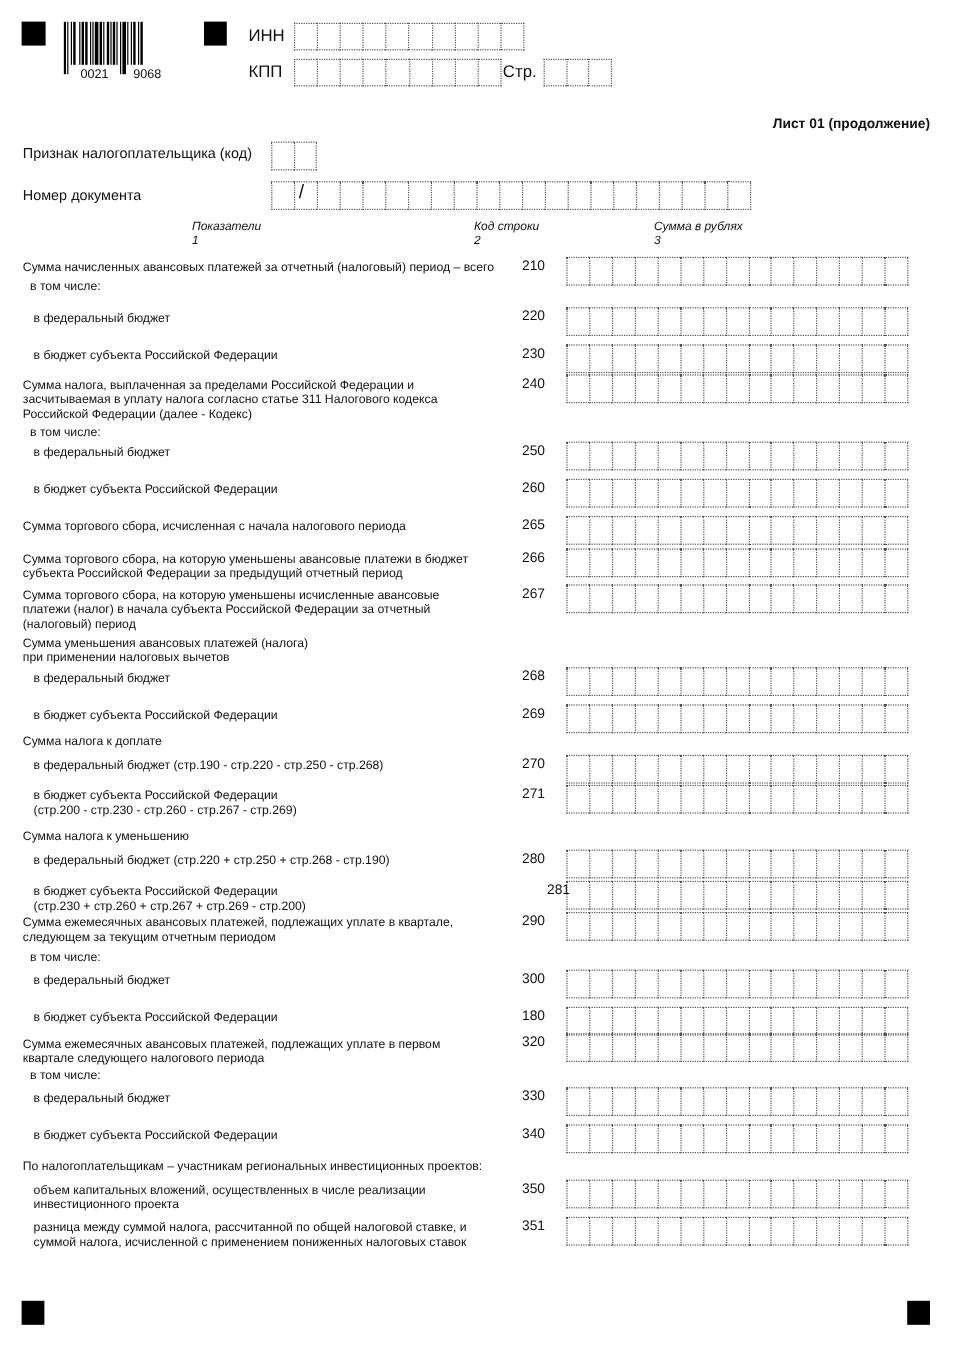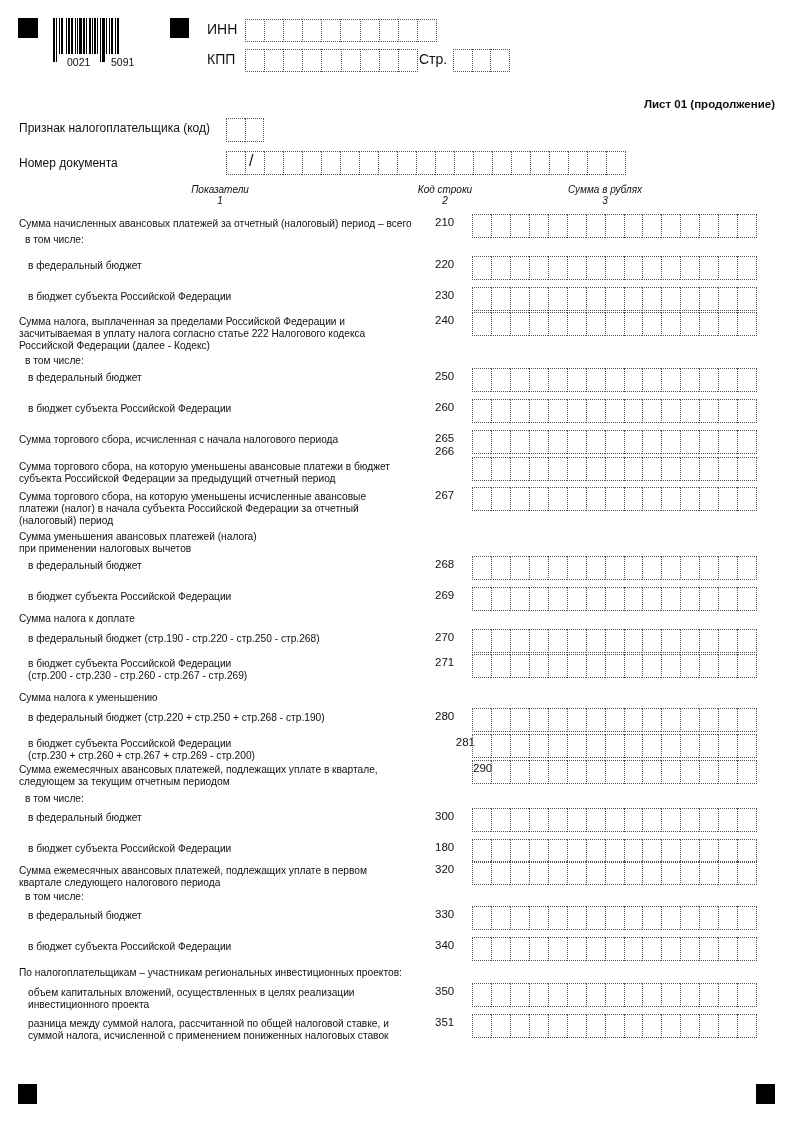--- a/index.html
+++ b/index.html
@@ -7,21 +7,21 @@
          font-family:"Liberation Sans", sans-serif; color:#111; }
   .abs { position:absolute; }
   .marker { position:absolute; background:#000; }
   .cells { position:absolute; display:flex; }
   .cell { box-sizing:border-box; border-top:1px dotted #555; border-bottom:1px dotted #555;
           border-left:1px dotted #555; height:100%; }
   .cell:last-child { border-right:1px dotted #555; }
   .lbl { position:absolute; font-size:12px; white-space:nowrap; }
   .txt { position:absolute; font-size:10.2px; line-height:12px; white-space:pre-line; }
   .code { position:absolute; font-size:11.5px; width:40px; text-align:left; left:435px; }
-  .colhead { position:absolute; font-size:10px; font-style:italic; text-align:center; line-height:11px; }
+  .colhead { position:absolute; font-size:10px; font-style:italic; line-height:11px; }
   .slash { position:absolute; font-size:16px; }
 </style>
 </head>
 <body>
 
 <div class="marker" style="left:18px;top:18px;width:20px;height:20px;"></div>
 <div class="marker" style="left:170px;top:18px;width:19px;height:20px;"></div>
 <div class="marker" style="left:18px;top:1084px;width:19px;height:20px;"></div>
 <div class="marker" style="left:756px;top:1084px;width:19px;height:20px;"></div>
 
@@ -46,21 +46,21 @@
       <rect x="47" y="0" width="1" height="44" fill="#000"></rect>
       <rect x="49" y="0" width="3" height="44" fill="#000"></rect>
       <rect x="53" y="0" width="1" height="36" fill="#000"></rect>
       <rect x="56" y="0" width="1" height="36" fill="#000"></rect>
       <rect x="58" y="0" width="2" height="36" fill="#000"></rect>
       <rect x="62" y="0" width="1" height="36" fill="#000"></rect>
       <rect x="64" y="0" width="2" height="36" fill="#000"></rect>
     </svg>
 </div>
 <span class="abs" style="left:67px;top:56px;font-size:10.5px;">0021</span>
-<span class="abs" style="left:111px;top:56px;font-size:10.5px;">5091</span>
+<span class="abs" style="left:111px;top:56px;font-size:10.5px;">9068</span>
 
 <span class="lbl" style="left:207px;top:21px;font-size:14px;">ИНН</span>
 <div class="cells" id="inn-cells" style="left:245px;top:19px;width:192px;height:23px;">
     <div class="cell" style="flex: 1 1 0%;"></div>
     <div class="cell" style="flex: 1 1 0%;"></div>
     <div class="cell" style="flex: 1 1 0%;"></div>
     <div class="cell" style="flex: 1 1 0%;"></div>
     <div class="cell" style="flex: 1 1 0%;"></div>
     <div class="cell" style="flex: 1 1 0%;"></div>
     <div class="cell" style="flex: 1 1 0%;"></div>
@@ -189,21 +189,21 @@
       <div class="cell" style="flex: 1 1 0%;"></div>
       <div class="cell" style="flex: 1 1 0%;"></div>
       <div class="cell" style="flex: 1 1 0%;"></div>
       <div class="cell" style="flex: 1 1 0%;"></div>
       <div class="cell" style="flex: 1 1 0%;"></div>
       <div class="cell" style="flex: 1 1 0%;"></div>
       <div class="cell" style="flex: 1 1 0%;"></div>
       <div class="cell" style="flex: 1 1 0%;"></div>
     </div>
     <div class="txt" style="top: 316px; left: 19px;">Сумма налога, выплаченная за пределами Российской Федерации и
-засчитываемая в уплату налога согласно статье 222 Налогового кодекса
+засчитываемая в уплату налога согласно статье 311 Налогового кодекса
 Российской Федерации (далее - Кодекс)</div>
     <div class="code" style="top: 314px;">240</div>
     <div class="cells" style="left: 472px; top: 312px; width: 285px; height: 24px;">
       <div class="cell" style="flex: 1 1 0%;"></div>
       <div class="cell" style="flex: 1 1 0%;"></div>
       <div class="cell" style="flex: 1 1 0%;"></div>
       <div class="cell" style="flex: 1 1 0%;"></div>
       <div class="cell" style="flex: 1 1 0%;"></div>
       <div class="cell" style="flex: 1 1 0%;"></div>
       <div class="cell" style="flex: 1 1 0%;"></div>
@@ -269,21 +269,21 @@
       <div class="cell" style="flex: 1 1 0%;"></div>
       <div class="cell" style="flex: 1 1 0%;"></div>
       <div class="cell" style="flex: 1 1 0%;"></div>
       <div class="cell" style="flex: 1 1 0%;"></div>
       <div class="cell" style="flex: 1 1 0%;"></div>
       <div class="cell" style="flex: 1 1 0%;"></div>
       <div class="cell" style="flex: 1 1 0%;"></div>
     </div>
     <div class="txt" style="top: 461px; left: 19px;">Сумма торгового сбора, на которую уменьшены авансовые платежи в бюджет
 субъекта Российской Федерации за предыдущий отчетный период</div>
-    <div class="code" style="top: 445px;">266</div>
+    <div class="code" style="top: 459px;">266</div>
     <div class="cells" style="left: 472px; top: 457px; width: 285px; height: 24px;">
       <div class="cell" style="flex: 1 1 0%;"></div>
       <div class="cell" style="flex: 1 1 0%;"></div>
       <div class="cell" style="flex: 1 1 0%;"></div>
       <div class="cell" style="flex: 1 1 0%;"></div>
       <div class="cell" style="flex: 1 1 0%;"></div>
       <div class="cell" style="flex: 1 1 0%;"></div>
       <div class="cell" style="flex: 1 1 0%;"></div>
       <div class="cell" style="flex: 1 1 0%;"></div>
       <div class="cell" style="flex: 1 1 0%;"></div>
@@ -430,21 +430,21 @@
       <div class="cell" style="flex: 1 1 0%;"></div>
       <div class="cell" style="flex: 1 1 0%;"></div>
       <div class="cell" style="flex: 1 1 0%;"></div>
       <div class="cell" style="flex: 1 1 0%;"></div>
       <div class="cell" style="flex: 1 1 0%;"></div>
       <div class="cell" style="flex: 1 1 0%;"></div>
       <div class="cell" style="flex: 1 1 0%;"></div>
     </div>
     <div class="txt" style="top: 764px; left: 19px;">Сумма ежемесячных авансовых платежей, подлежащих уплате в квартале,
 следующем за текущим отчетным периодом</div>
-    <div class="code" style="top: 762px; margin-left: 38px;">290</div>
+    <div class="code" style="top: 762px;">290</div>
     <div class="cells" style="left: 472px; top: 760px; width: 285px; height: 24px;">
       <div class="cell" style="flex: 1 1 0%;"></div>
       <div class="cell" style="flex: 1 1 0%;"></div>
       <div class="cell" style="flex: 1 1 0%;"></div>
       <div class="cell" style="flex: 1 1 0%;"></div>
       <div class="cell" style="flex: 1 1 0%;"></div>
       <div class="cell" style="flex: 1 1 0%;"></div>
       <div class="cell" style="flex: 1 1 0%;"></div>
       <div class="cell" style="flex: 1 1 0%;"></div>
       <div class="cell" style="flex: 1 1 0%;"></div>
@@ -547,21 +547,21 @@
       <div class="cell" style="flex: 1 1 0%;"></div>
       <div class="cell" style="flex: 1 1 0%;"></div>
       <div class="cell" style="flex: 1 1 0%;"></div>
       <div class="cell" style="flex: 1 1 0%;"></div>
       <div class="cell" style="flex: 1 1 0%;"></div>
       <div class="cell" style="flex: 1 1 0%;"></div>
       <div class="cell" style="flex: 1 1 0%;"></div>
       <div class="cell" style="flex: 1 1 0%;"></div>
     </div>
     <div class="txt" style="top: 967px; left: 19px;">По налогоплательщикам – участникам региональных инвестиционных проектов:</div>
-    <div class="txt" style="top: 987px; left: 28px;">объем капитальных вложений, осуществленных в целях реализации
+    <div class="txt" style="top: 987px; left: 28px;">объем капитальных вложений, осуществленных в числе реализации
 инвестиционного проекта</div>
     <div class="code" style="top: 985px;">350</div>
     <div class="cells" style="left: 472px; top: 983px; width: 285px; height: 24px;">
       <div class="cell" style="flex: 1 1 0%;"></div>
       <div class="cell" style="flex: 1 1 0%;"></div>
       <div class="cell" style="flex: 1 1 0%;"></div>
       <div class="cell" style="flex: 1 1 0%;"></div>
       <div class="cell" style="flex: 1 1 0%;"></div>
       <div class="cell" style="flex: 1 1 0%;"></div>
       <div class="cell" style="flex: 1 1 0%;"></div>

